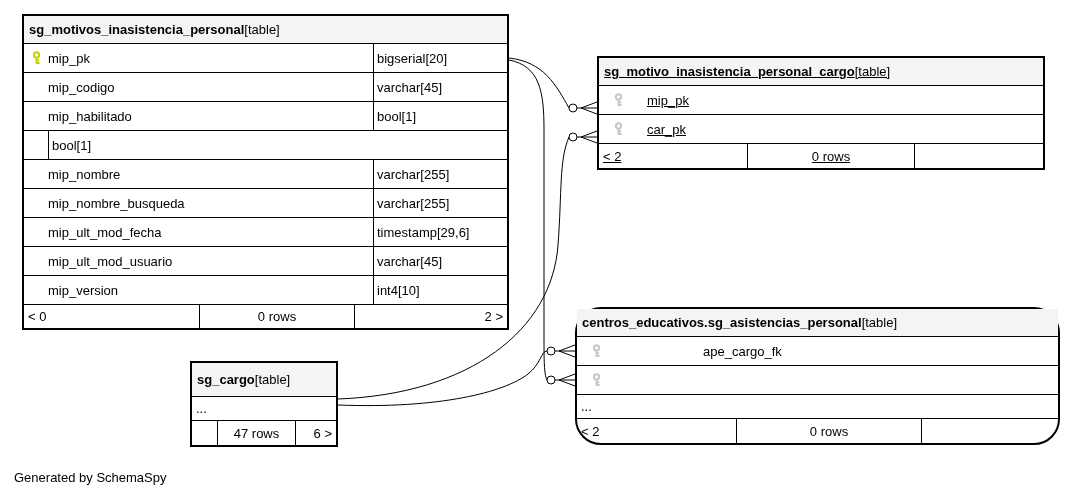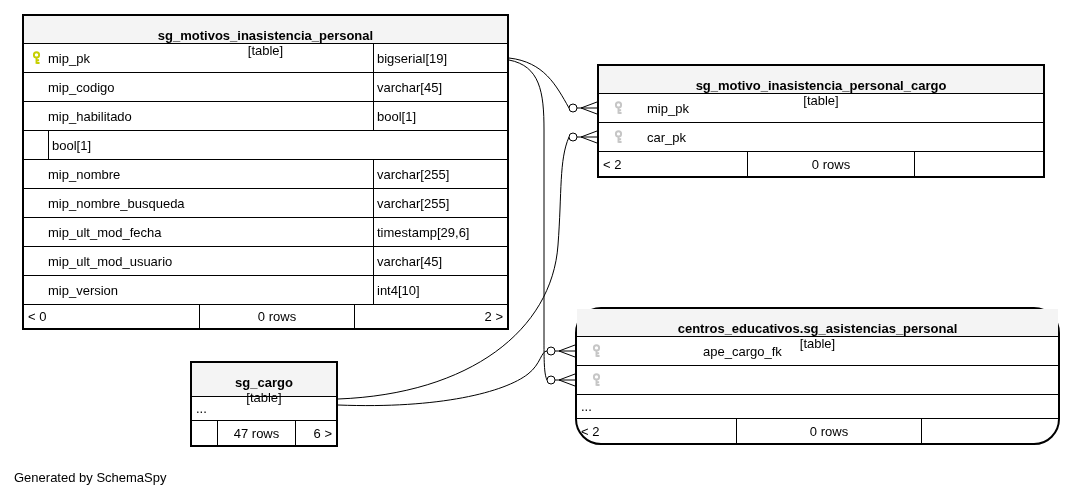--- a/index.html
+++ b/index.html
@@ -21,26 +21,24 @@
 
   
   .db-table {
     position: absolute;
     border: 2px solid #000;
     background: #fff;
     font-size: 13px;
   }
   .thead {
     display: flex;
-    justify-content: space-between;
     align-items: center;
     background: #f4f4f4;
     border-bottom: 1px solid #000;
     padding: 12px 5px;
-    flex-direction: column;
   }
   .thead .title { font-weight: bold; white-space: nowrap; }
   .thead .tag { white-space: nowrap; }
 
   .trow {
     display: flex;
     align-items: center;
     border-bottom: 1px solid #000;
     background: #fff;
   }
@@ -89,21 +87,21 @@
 
   
   .t1 { left: 22px; top: 14px; width: 487px; }
   .t1 .thead { height: 28px; }
   .t1 .trow { height: 29px; }
   .t1 .tfoot { height: 23px; }
   .t1 .f-left { width: 176px; }
   .t1 .f-center { width: 155px; }
 
   
-  .t2 { left: 597px; top: 64px; width: 448px; }
+  .t2 { left: 597px; top: 56px; width: 448px; text-decoration: underline; }
   .t2 .thead { height: 28px; }
   .t2 .trow { height: 29px; }
   .t2 .icon-cell { width: 40px; justify-content: flex-start; padding-left: 14px; }
   .t2 .col-name { padding-left: 8px; }
   .t2 .tfoot { height: 24px; }
   .t2 .f-left { width: 149px; }
   .t2 .f-center { width: 167px; }
 
   
   .t3 { left: 575px; top: 307px; width: 485px; border-radius: 26px; }
@@ -164,21 +162,21 @@
       <span class="tag">[table]</span>
     </div>
     <div class="trow">
       <span class="icon-cell">
         <svg class="key-icon key-primary" viewBox="0 0 12 16" width="11" height="14">
           <circle cx="6" cy="4.5" r="3" fill="none" stroke="currentColor" stroke-width="2.2"></circle>
           <path d="M6 7.5 V14.5 M6 10.5 H9 M6 13.8 H9.5" fill="none" stroke="currentColor" stroke-width="2.2"></path>
         </svg>
       </span>
       <span class="col-name">mip_pk</span>
-      <span class="col-type">bigserial[19]</span>
+      <span class="col-type">bigserial[20]</span>
     </div>
     <div class="trow">
       <span class="icon-cell"></span>
       <span class="col-name">mip_codigo</span>
       <span class="col-type">varchar[45]</span>
     </div>
     <div class="trow">
       <span class="icon-cell"></span>
       <span class="col-name">mip_habilitado</span>
       <span class="col-type">bool[1]</span>

